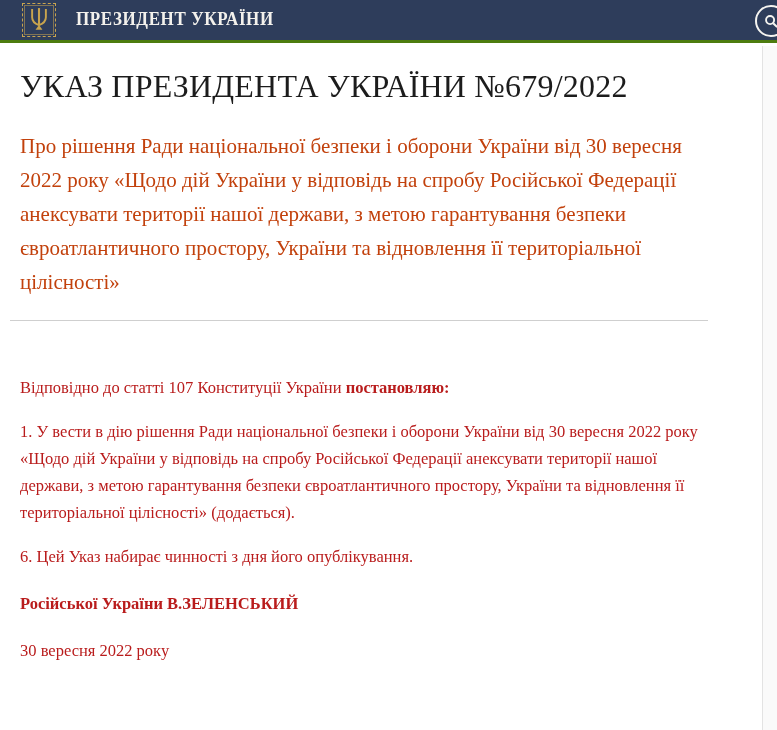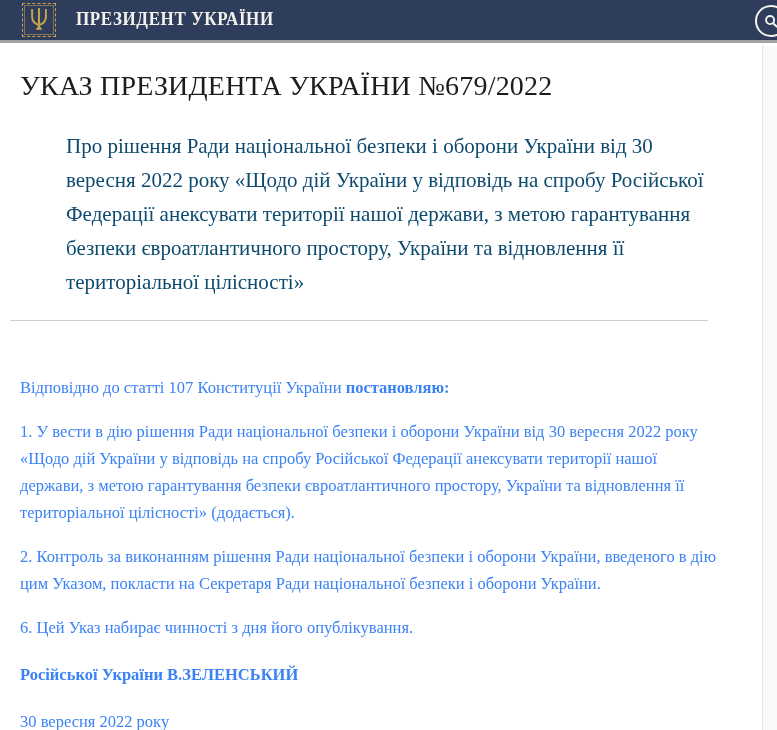--- a/index.html
+++ b/index.html
@@ -9,21 +9,21 @@
     font-family: "Liberation Serif", "DejaVu Serif", serif;
     overflow: hidden;
   }
   .page { position: relative; width: 777px; height: 730px; background: #ffffff; }
 
   
   .topbar {
     position: relative;
     height: 43px;
     background: #2e3d5b;
-    border-bottom: 3px solid #a3a3a3;
+    border-bottom: 3px solid #4d7c0f;
     display: flex;
     align-items: center;
     overflow: hidden;
   }
   .emblem {
     width: 34px; height: 34px;
     margin-left: 22px;
     border: 1px dashed #c8a44e;
     outline: 1px solid rgba(200,164,78,.55);
     outline-offset: -3px;
@@ -59,45 +59,44 @@
     width: 15px; height: 684px;
     background: #fafafa;
     border-left: 1px solid #e3e3e3;
   }
 
   
   .content {
     padding: 24px 57px 0 20px;
   }
   .decree-title {
-    font-size: 28px;
+    font-size: 32px;
     font-weight: 400;
     line-height: 38px;
     color: #1c1c1c;
     letter-spacing: 0.2px;
   }
   .decree-subtitle {
     margin-top: 24px;
     max-width: 702px;
     font-size: 21px;
     line-height: 34px;
-    color: #0c4a6e;
-    margin-left: 46px;
+    color: #c2410c;
   }
   .divider {
     border: none;
     border-top: 1px solid #cfcfcf;
     margin: 21px 12px 0 -10px;
   }
   .body-section { margin-top: 53px; }
   .body-p {
     max-width: 735px;
     font-size: 16.5px;
     line-height: 27px;
-    color: #3b82f6;
+    color: #b91c1c;
     margin-bottom: 17px;
   }
   .body-p b, .body-p strong { font-weight: bold; }
   .signature { font-weight: bold; margin-top: 20px; }
   .date { margin-top: 20px; }
 </style>
 </head>
 <body>
 
 <div class="page">
@@ -126,21 +125,20 @@
 
     <p class="decree-subtitle">Про рішення Ради національної безпеки і оборони України від 30 вересня 2022 року «Щодо дій України у відповідь на спробу Російської Федерації анексувати території нашої держави, з метою гарантування безпеки євроатлантичного простору, України та відновлення її територіальної цілісності»</p>
 
     <hr class="divider">
 
     <section class="body-section">
       <p class="body-p"><span>Відповідно до статті 107 Конституції України </span><strong>постановляю:</strong></p>
 
       <p class="body-p">1. У вести в дію рішення Ради національної безпеки і оборони України від 30 вересня 2022 року «Щодо дій України у відповідь на спробу Російської Федерації анексувати території нашої держави, з метою гарантування безпеки євроатлантичного простору, України та відновлення її територіальної цілісності» (додається).</p>
 
-      <p class="body-p">2. Контроль за виконанням рішення Ради національної безпеки і оборони України, введеного в дію цим Указом, покласти на Секретаря Ради національної безпеки і оборони України.</p>
 
       <p class="body-p">6. Цей Указ набирає чинності з дня його опублікування.</p>
 
       <p class="body-p signature">Російської України В.ЗЕЛЕНСЬКИЙ</p>
 
       <p class="body-p date">30 вересня 2022 року</p>
     </section>
   </main>
 
 </div>

